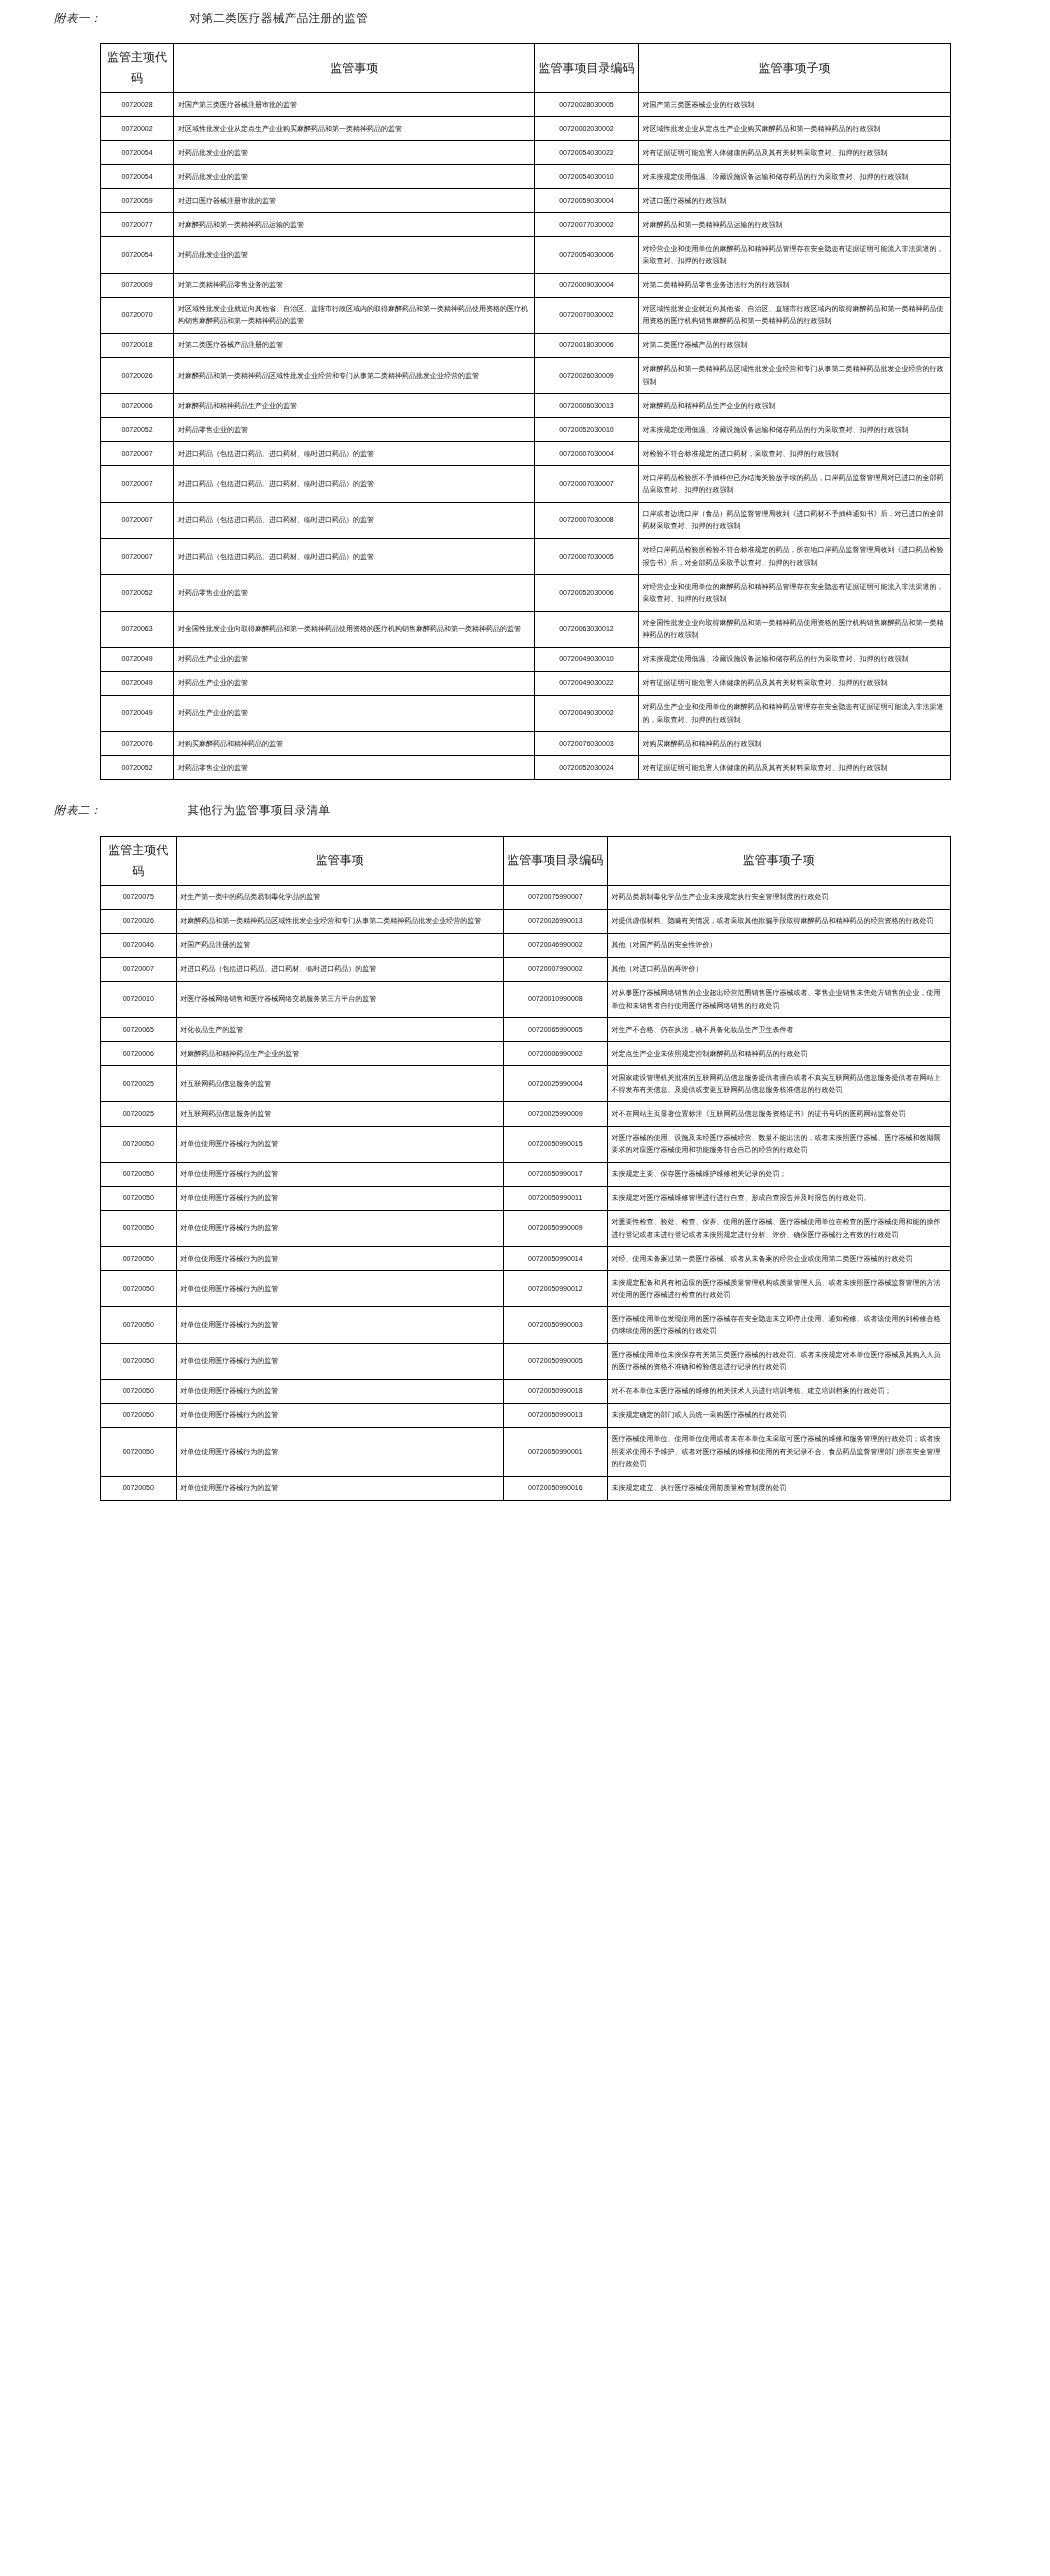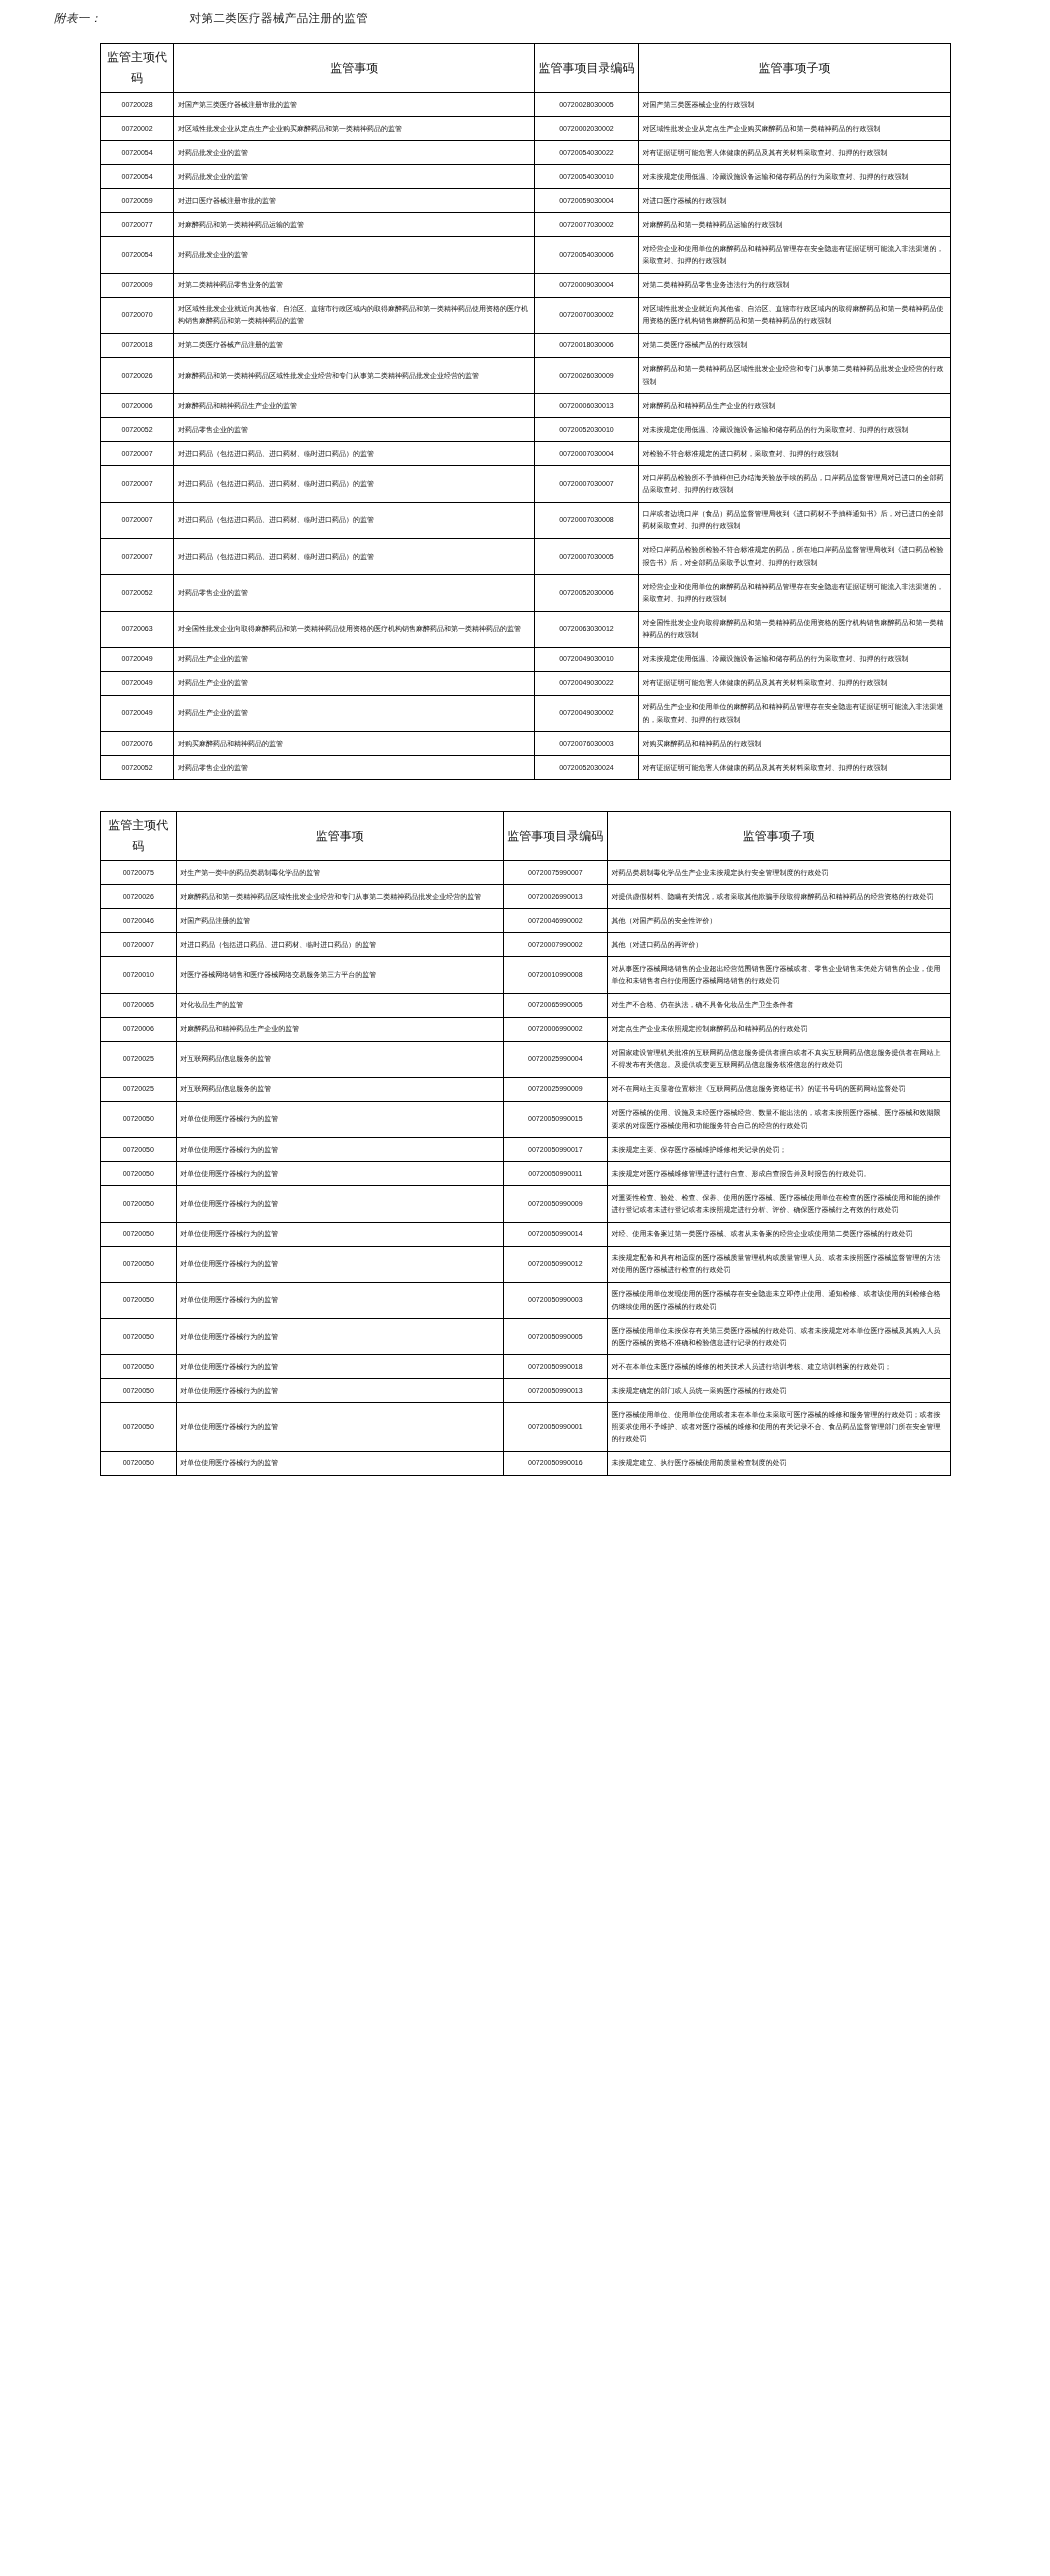--- a/index.html
+++ b/index.html
@@ -278,20 +278,24 @@
               <td class="c-item">对药品零售企业的监管</td>
               <td class="c-dircode">00720052030024</td>
               <td class="c-sub">对有证据证明可能危害人体健康的药品及其有关材料采取查封、扣押的行政强制</td>
             </tr>
           </tbody>
       </table>
     </div>
   </div>
 
   <div class="section second">
+    <div class="title-row">
+      <span class="attach-label">附表二：</span>
+      <span class="doc-title t2">其他行为监管事项目录清单</span>
+    </div>
     <div class="table-wrap t2wrap">
       <table class="catalog">
         <thead>
           <tr>
             <th class="h-code">监管主项代码</th>
             <th class="h-item">监管事项</th>
             <th class="h-dircode">监管事项目录编码</th>
             <th class="h-sub">监管事项子项</th>
           </tr>
         </thead>

